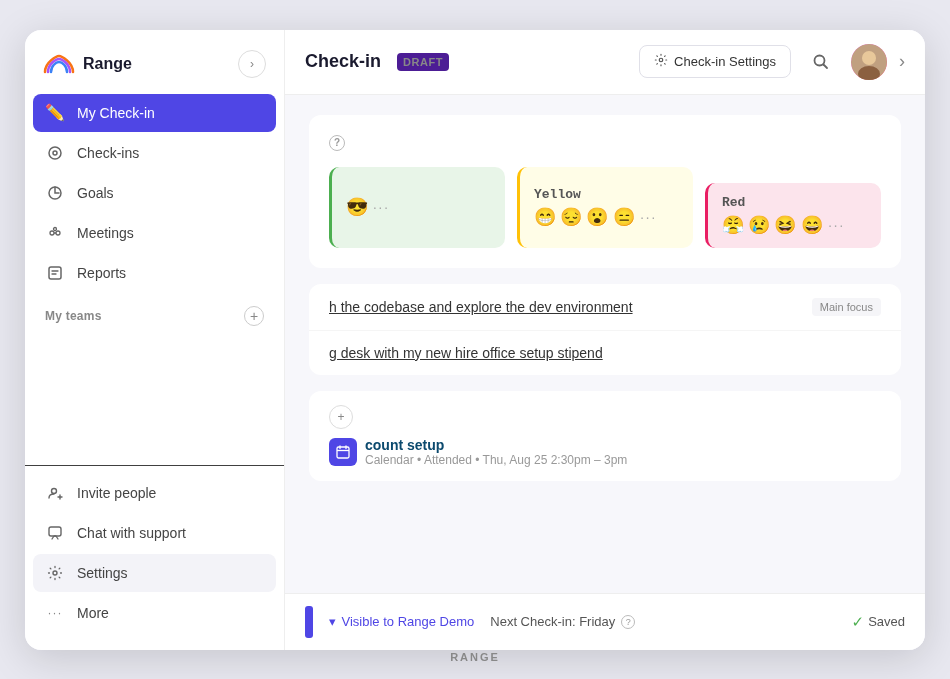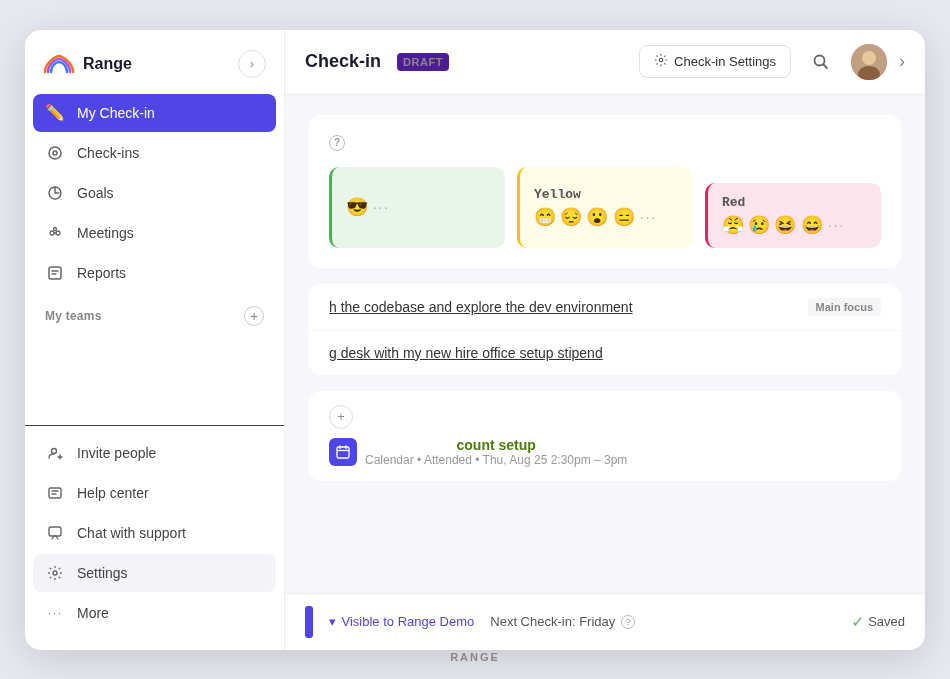--- a/index.html
+++ b/index.html
@@ -310,21 +310,21 @@
     }
     .task-item:last-child { border-bottom: none; }
     .task-text {
       flex: 1;
       font-size: 14px;
       color: #333;
       text-decoration: underline;
     }
     .task-badge {
       font-size: 11px;
-      font-weight: 700;
+      font-weight: 400;
       color: #888;
       background: #f5f5f8;
       padding: 3px 8px;
       border-radius: 4px;
       white-space: nowrap;
     }
 
     
     .meeting-section {
       background: #fff;
@@ -341,22 +341,21 @@
       width: 28px; height: 28px;
       border-radius: 6px;
       background: #4f46e5;
       display: flex; align-items: center; justify-content: center;
       font-size: 14px;
       color: #fff;
     }
     .meeting-name {
       font-size: 14px;
       font-weight: 600;
-      color: #4d7c0f;
-      text-align: center;
+      color: #0c4a6e;
     }
     .meeting-meta {
       font-size: 12px;
       color: #999;
     }
     .meeting-add-icon {
       width: 24px; height: 24px;
       border-radius: 50%;
       border: 1.5px solid #ddd;
       display: flex; align-items: center; justify-content: center;
@@ -480,29 +479,20 @@
       <div class="sidebar-footer">
         <div class="nav-item">
           <span class="nav-icon">
             <svg width="16" height="16" viewBox="0 0 16 16" fill="none">
               <circle cx="7" cy="6" r="2.5" stroke="#666" stroke-width="1.4"></circle>
               <path d="M2 13c0-2.8 2.2-4 5-4" stroke="#666" stroke-width="1.4" stroke-linecap="round"></path>
               <path d="M13 10v4M11 12h4" stroke="#666" stroke-width="1.4" stroke-linecap="round"></path>
             </svg>
           </span>
           <span>Invite people</span>
-        </div>
-        <div class="nav-item">
-          <span class="nav-icon">
-            <svg width="16" height="16" viewBox="0 0 16 16" fill="none">
-              <rect x="2" y="3" width="12" height="10" rx="1.5" stroke="#666" stroke-width="1.4"></rect>
-              <path d="M5 6h6M5 9h4" stroke="#666" stroke-width="1.3" stroke-linecap="round"></path>
-            </svg>
-          </span>
-          <span>Help center</span>
         </div>
         <div class="nav-item">
           <span class="nav-icon">
             <svg width="16" height="16" viewBox="0 0 16 16" fill="none">
               <rect x="2" y="2" width="12" height="9" rx="2" stroke="#666" stroke-width="1.4"></rect>
               <path d="M5 14l2-3h2l2 3" stroke="#666" stroke-width="1.3" stroke-linecap="round" stroke-linejoin="round"></path>
             </svg>
           </span>
           <span>Chat with support</span>
         </div>

